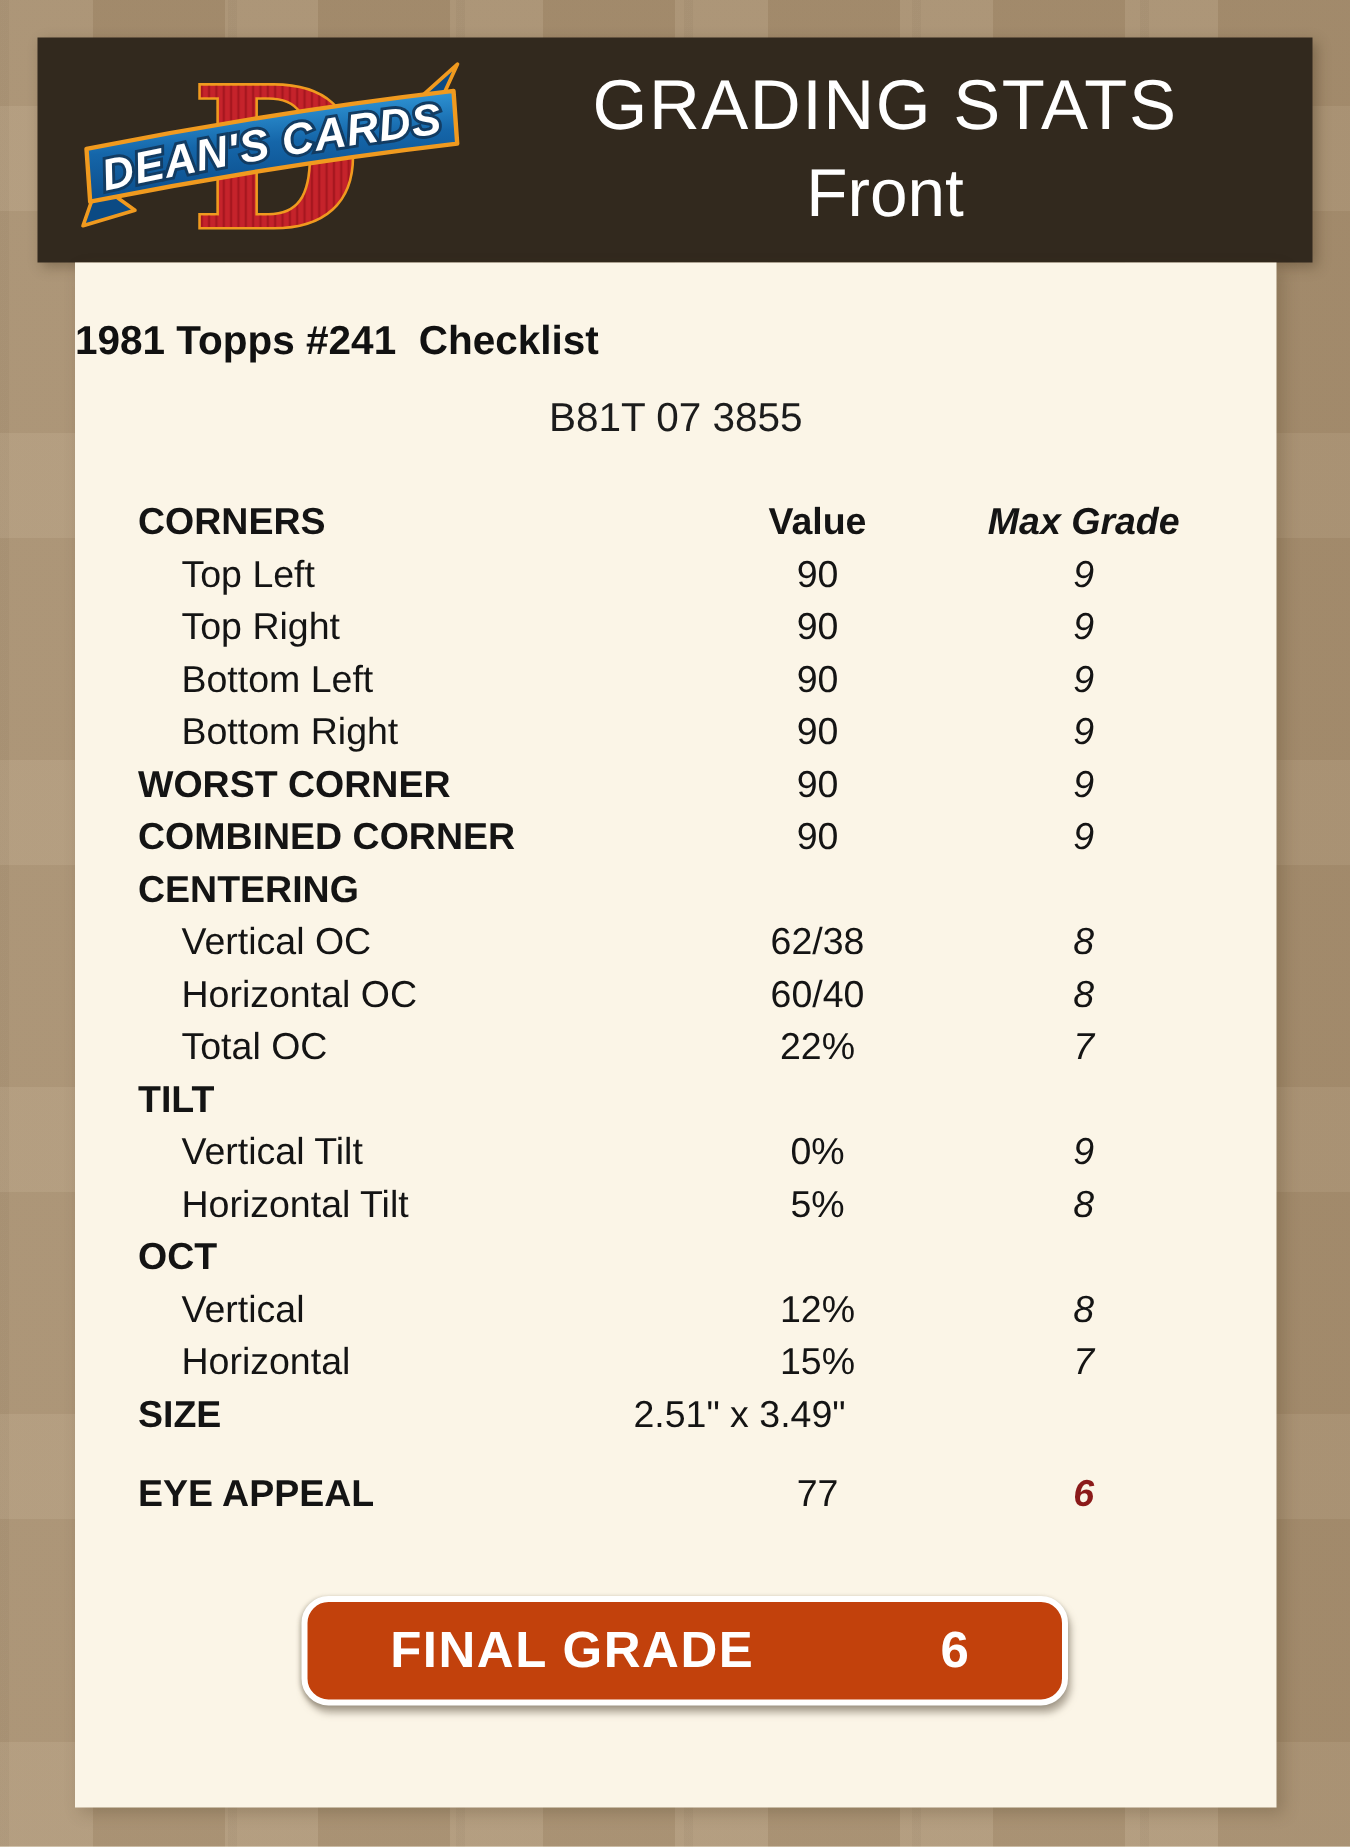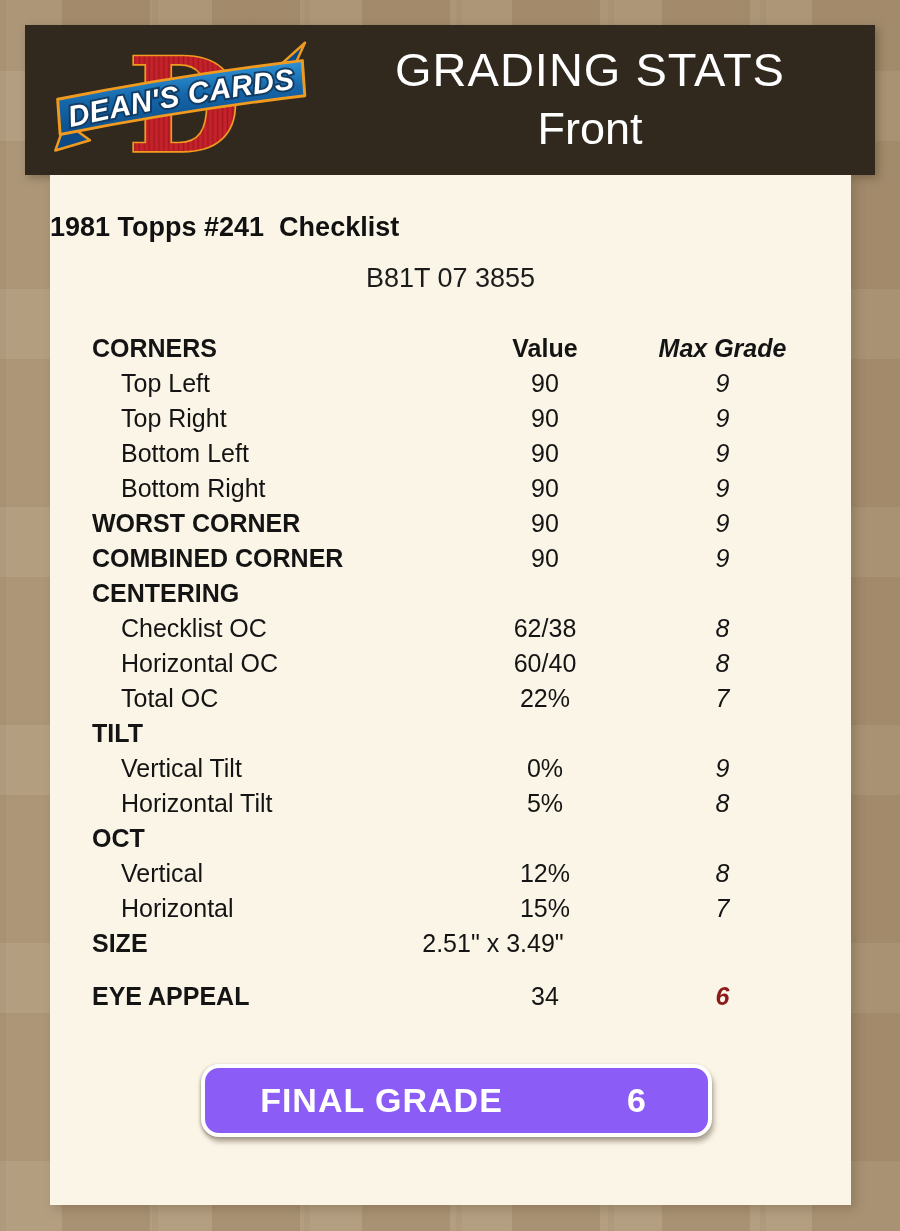--- a/index.html
+++ b/index.html
@@ -46,21 +46,21 @@
   .c-max{width:205px;text-align:center;font-style:italic;}
   .thead .c-label,.thead .c-value,.thead .c-max{font-weight:bold;}
   .bold .c-label{font-weight:bold;}
   .gap-before{}
   .row-eye{margin-top:18px;}
   .row-eye .c-max{color:#8b1a1a;font-weight:bold;}
   .row-size .c-value{position:relative;left:-52px;white-space:nowrap;}
   .final-grade{
     position:relative;
     margin:50px 0 0 151px;width:503px;height:65px;
-    background:#8b5cf6;border:4px solid #ffffff;border-radius:18px;
+    background:#c2410c;border:4px solid #ffffff;border-radius:18px;
     box-shadow:2px 5px 5px rgba(120,110,92,0.55), -1px 1px 3px rgba(120,110,92,0.45);
     color:#ffffff;font-weight:bold;font-size:34px;
   }
   .final-label{
     position:absolute;left:0;right:150px;top:0;bottom:0;
     display:flex;align-items:center;justify-content:center;letter-spacing:1px;
   }
   .final-value{
     position:absolute;right:62px;top:0;bottom:0;
     display:flex;align-items:center;
@@ -140,21 +140,21 @@
       <div class="c-value">90</div>
       <div class="c-max">9</div>
     </div>
 
     <div class="trow bold gap-before">
       <div class="c-label">CENTERING</div>
       <div class="c-value"></div>
       <div class="c-max"></div>
     </div>
     <div class="trow indent">
-      <div class="c-label">Checklist OC</div>
+      <div class="c-label">Vertical OC</div>
       <div class="c-value">62/38</div>
       <div class="c-max">8</div>
     </div>
     <div class="trow indent">
       <div class="c-label">Horizontal OC</div>
       <div class="c-value">60/40</div>
       <div class="c-max">8</div>
     </div>
     <div class="trow indent">
       <div class="c-label">Total OC</div>
@@ -194,21 +194,21 @@
       <div class="c-max">7</div>
     </div>
     <div class="trow bold row-size">
       <div class="c-label">SIZE</div>
       <div class="c-value">2.51" x 3.49"</div>
       <div class="c-max"></div>
     </div>
 
     <div class="trow bold row-eye">
       <div class="c-label">EYE APPEAL</div>
-      <div class="c-value">34</div>
+      <div class="c-value">77</div>
       <div class="c-max">6</div>
     </div>
   </div>
 
   <div class="final-grade">
     <span class="final-label">FINAL GRADE</span>
     <span class="final-value">6</span>
   </div>
 </div>
 

